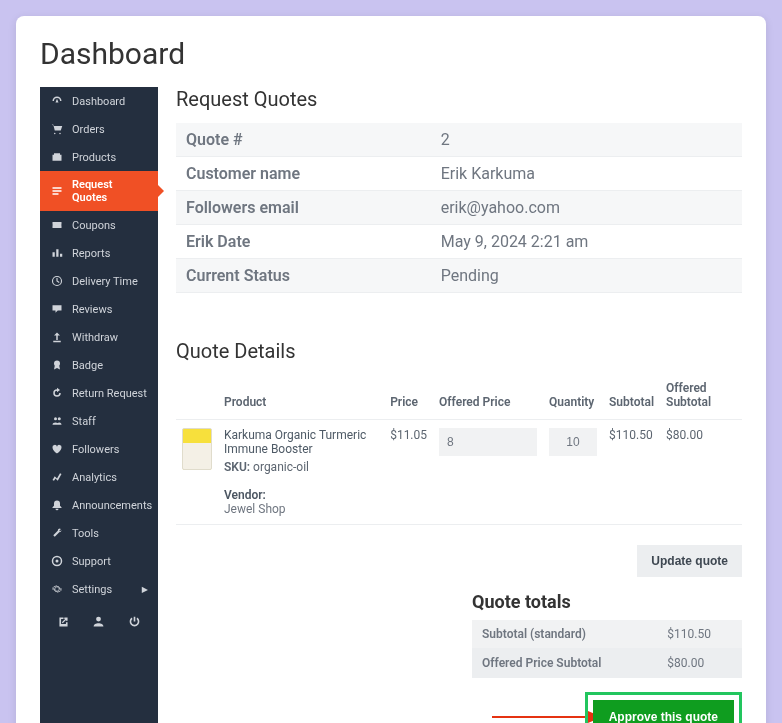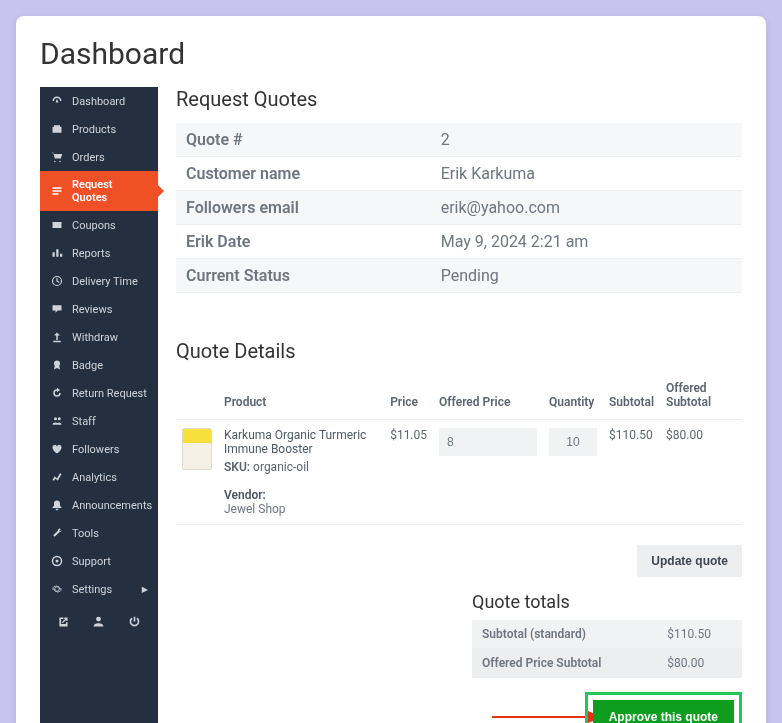--- a/index.html
+++ b/index.html
@@ -32,21 +32,21 @@
 .sku-line { margin-top: 4px; color: #5c6570; }
 .sku-line b { font-weight: 600; }
 .vendor-label { margin-top: 14px; font-weight: 600; color: #4c5662; }
 .vendor-name { color: #6f7680; }
 .qfield { width: 100%; background: #f1f2f3; border: none; padding: 7px 8px; font-size: 12px; color: #6f7680; }
 .qfield.narrow { width: 48px; text-align: center; }
 .update-row { text-align: right; margin-top: 20px; }
 .btn-update { background: #eceef0; border: none; padding: 9px 14px; font-size: 12px; font-weight: 600; color: #3e4751; cursor: pointer; }
 .totals-wrap { margin-top: 14px; display: flex; justify-content: flex-end; }
 .totals-box { width: 270px; }
-.totals-title { font-size: 18px; font-weight: 400; color: #333; margin-bottom: 8px; }
+.totals-title { font-size: 18px; font-weight: 700; color: #333; margin-bottom: 8px; }
 .totals-table { width: 100%; border-collapse: collapse; font-size: 12px; color: #6f7680; }
 .totals-table td { padding: 7px 10px; border-bottom: 1px solid #eceef0; background: #f1f2f3; }
 .totals-table tr:nth-child(2) td { background: #eceef0; }
 .totals-table td:first-child { font-weight: 600; margin-left: 14px; }
 .approve-row { margin-top: 14px; text-align: right; position: relative; }
 .approve-highlight { display: inline-block; border: 3px solid #22c55e; padding: 5px; position: relative; }
 .btn-approve { background: #0f9d1f; color: #fff; border: none; padding: 10px 16px; font-size: 12px; font-weight: 600; cursor: pointer; }
 .arrow { position: absolute; right: 140px; top: 50%; transform: translateY(-50%); }
 .gap { height: 46px; }
 </style>
@@ -61,32 +61,32 @@
         <span class="icon">
             <svg viewBox="0 0 16 16" width="12" height="12">
               <path d="M8 2a6 6 0 00-6 6h2a4 4 0 118 0h2a6 6 0 00-6-6zm0 3l-2 5h4l-2-5z"></path>
             </svg>
           </span>
         <span>Dashboard</span>
       </div>
       <div class="sidebar-item">
         <span class="icon">
             <svg viewBox="0 0 16 16" width="12" height="12">
+              <path d="M1 2h2l2 8h8l2-6H4M5 13a1 1 0 100 2 1 1 0 000-2zm7 0a1 1 0 100 2 1 1 0 000-2z"></path>
+            </svg>
+          </span>
+        <span>Orders</span>
+      </div>
+      <div class="sidebar-item">
+        <span class="icon">
+            <svg viewBox="0 0 16 16" width="12" height="12">
               <path d="M2 5h12v8H2zM4 3h8v2H4z"></path>
             </svg>
           </span>
         <span>Products</span>
-      </div>
-      <div class="sidebar-item">
-        <span class="icon">
-            <svg viewBox="0 0 16 16" width="12" height="12">
-              <path d="M1 2h2l2 8h8l2-6H4M5 13a1 1 0 100 2 1 1 0 000-2zm7 0a1 1 0 100 2 1 1 0 000-2z"></path>
-            </svg>
-          </span>
-        <span>Orders</span>
       </div>
       <div class="sidebar-item active">
         <span class="icon">
             <svg viewBox="0 0 16 16" width="12" height="12">
               <path d="M2 3h12v2H2zM2 7h12v2H2zM2 11h8v2H2z"></path>
             </svg>
           </span>
         <span>Request Quotes</span>
       </div>
       <div class="sidebar-item">

